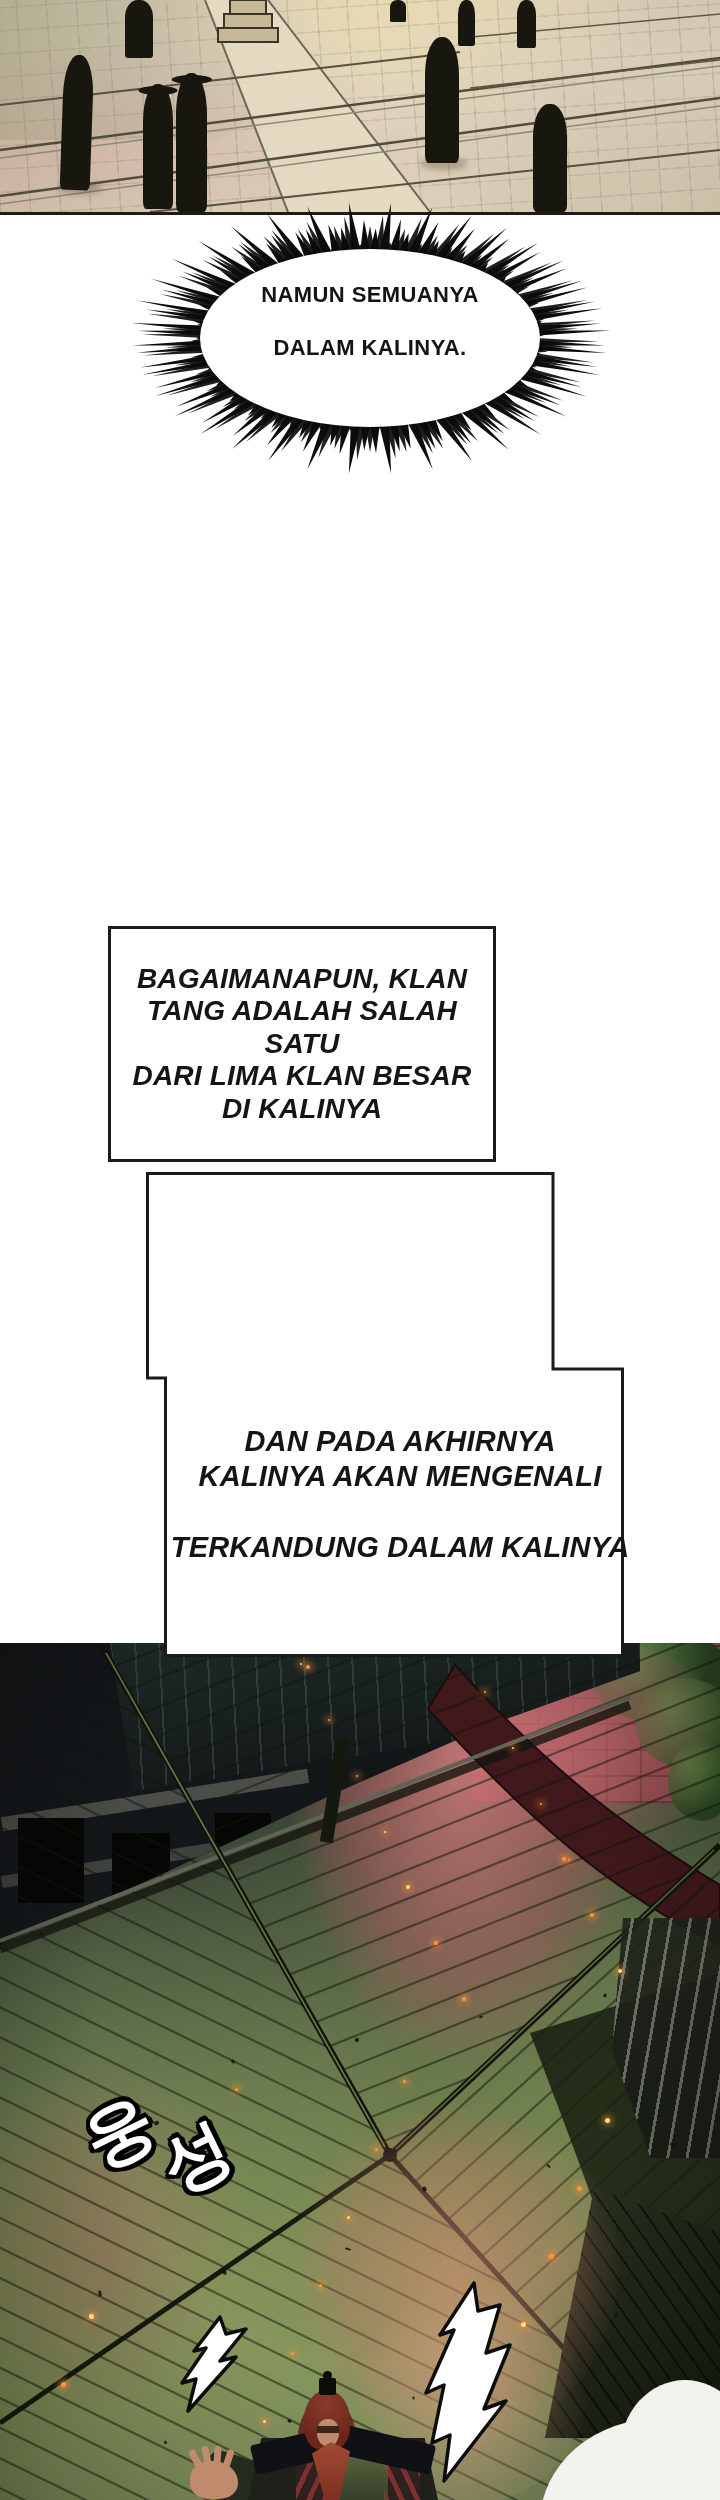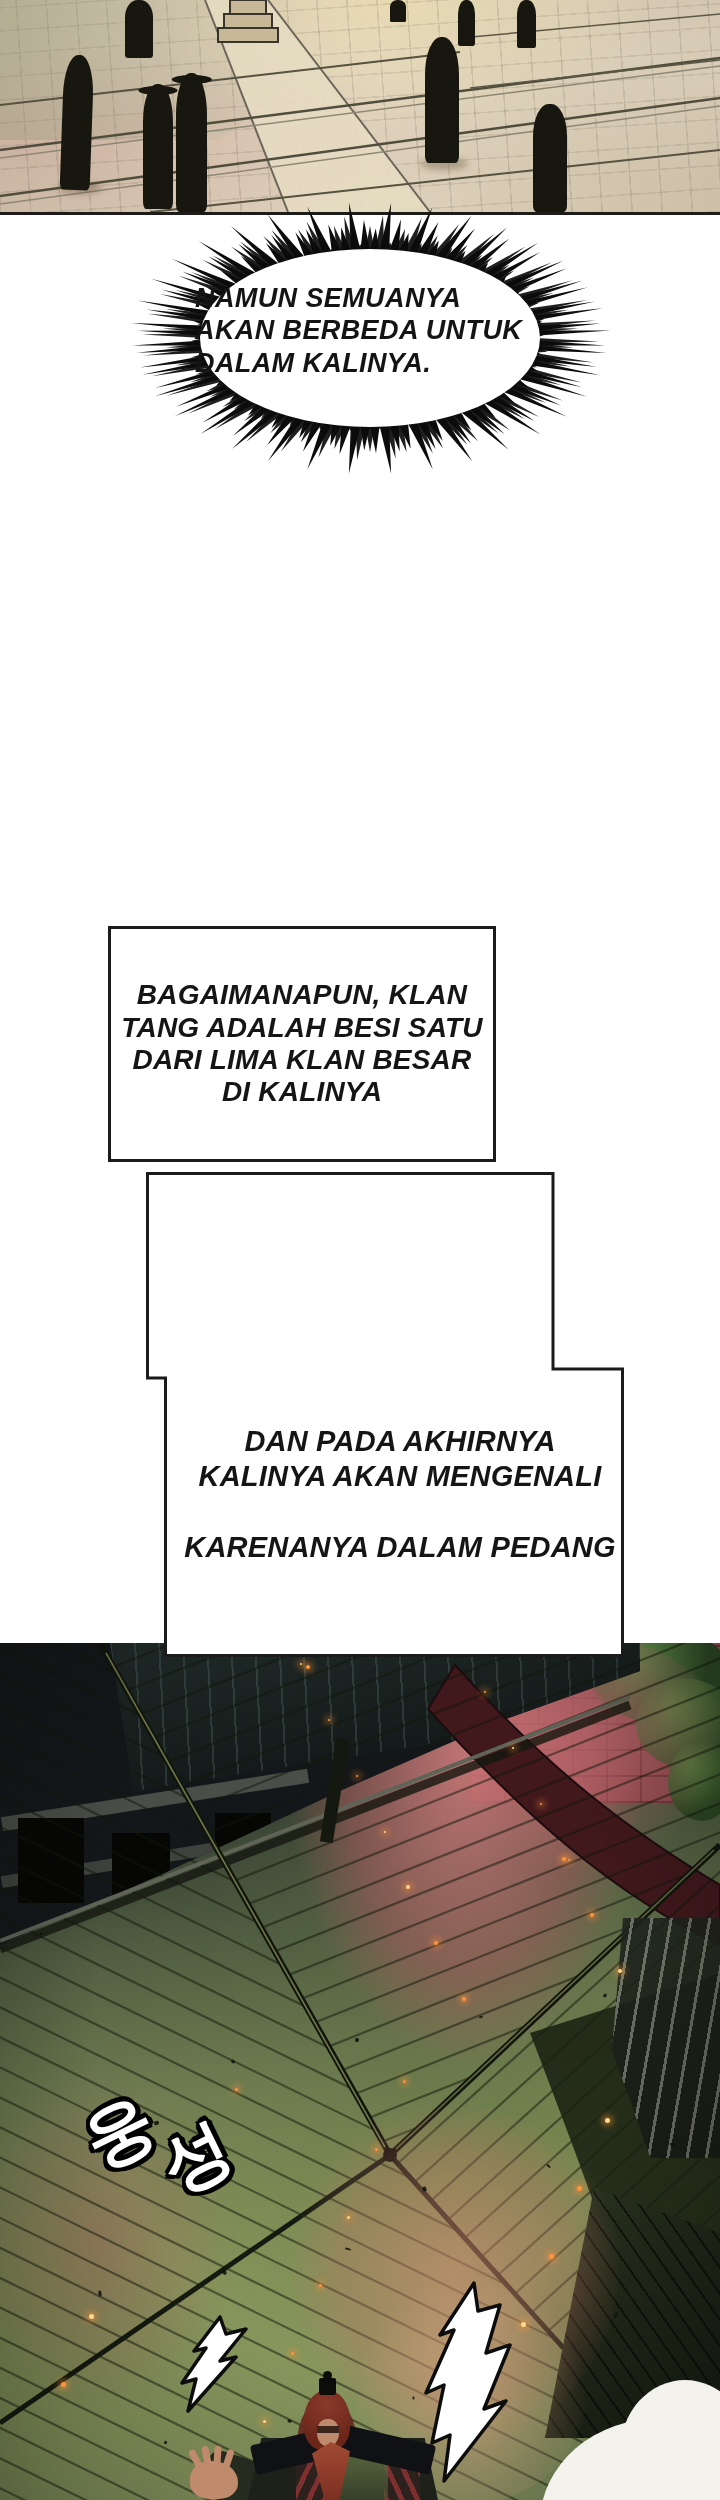--- a/index.html
+++ b/index.html
@@ -22,22 +22,22 @@
   .tp-greentint{left:0;top:0;width:400px;height:140px;opacity:.45;
     background:linear-gradient(100deg, rgba(142,148,112,.8), rgba(142,148,112,0) 75%);
     clip-path:polygon(0 0,100% 0,55% 100%,0 100%);}
   .fig{position:absolute;background:#17160f;border-radius:46% 46% 10% 10% / 30% 30% 6% 6%;}
   .fig .hat{position:absolute;left:50%;top:2px;transform:translateX(-50%);width:130%;height:9px;
     background:#17160f;border-radius:50%;}
   .tp-shadow{position:absolute;background:rgba(80,66,40,.35);border-radius:50%;filter:blur(3px);}
 
   
   .burst-wrap{left:120px;top:196px;width:500px;height:290px;}
-  .burst-text{position:absolute;left:75px;top:86px;width:350px;text-align:left;
-    font-weight:bold;font-style:italic;font-size:27px;line-height:1.2;color:#141414;
+  .burst-text{position:absolute;left:75px;top:86px;width:350px;text-align:center;
+    font-weight:bold;font-size:22px;line-height:1.2;color:#141414;
     letter-spacing:.4px;}
 
   
   .cap-text{font-weight:bold;font-style:italic;color:#151515;text-align:center;
     letter-spacing:.2px;}
   .caption-box-1{left:108px;top:926px;width:388px;height:236px;background:#fff;
     border:3px solid #1b1b1b;box-sizing:border-box;display:flex;align-items:center;justify-content:center;z-index:6;}
   .caption-box-1 .cap-text{font-size:28px;line-height:1.16;}
   .caption-compound{left:146px;top:1172px;width:478px;height:485px;z-index:6;}
   .cap2-text{position:absolute;left:0;top:50px;width:407px;font-size:29px;line-height:1.2;}
@@ -180,43 +180,43 @@
   </div>
 
   <div class="abs burst-wrap" style="z-index:6;">
     <svg id="burst-svg" width="500" height="290" viewBox="0 0 500 290">
         <polygon points="418.0,142.0 417.9,144.5 485.2,149.4 417.4,149.5 486.4,156.9 416.3,154.5 420.3,158.2 414.7,159.5 476.9,171.1 412.5,164.4 480.4,179.2 409.8,169.2 417.3,174.9 406.6,173.9 461.9,191.3 402.8,178.6 467.1,200.8 398.6,183.1 408.8,191.4 393.9,187.4 441.0,209.6 388.7,191.7 447.0,220.8 383.0,195.7 394.8,207.2 377.0,199.6 414.8,225.3 370.5,203.3 420.6,238.6 363.6,206.8 375.6,221.8 356.3,210.1 384.4,238.0 348.7,213.2 388.7,253.7 340.8,216.0 351.4,234.6 332.6,218.6 351.0,247.4 324.1,221.0 352.4,265.4 315.4,223.1 322.8,245.0 306.5,224.9 315.7,253.3 297.3,226.4 312.8,273.5 288.1,227.7 290.7,252.7 278.6,228.7 279.7,255.6 269.2,229.4 271.1,277.5 259.6,229.9 256.0,257.2 250.0,230.0 244.2,254.4 240.4,229.9 228.9,277.4 230.8,229.4 219.6,258.3 221.4,228.7 210.3,249.8 211.9,227.7 187.4,273.2 202.7,226.4 182.9,255.7 193.5,224.9 179.1,242.2 184.6,223.1 148.0,265.0 175.9,221.0 146.9,249.6 167.4,218.6 151.5,232.0 159.2,216.0 112.0,253.1 151.3,213.2 113.0,239.8 143.7,210.1 128.1,219.5 136.4,206.8 80.5,238.0 129.5,203.3 82.3,226.8 123.0,199.6 109.6,205.2 117.0,195.7 54.6,220.2 111.3,191.7 55.9,210.7 106.1,187.4 96.2,189.8 101.4,183.1 34.9,200.2 97.2,178.6 34.9,192.1 93.4,173.9 88.2,173.8 90.2,169.2 22.1,178.8 87.5,164.4 20.0,171.4 85.3,159.5 83.5,157.9 83.7,154.5 16.5,156.8 82.6,149.5 12.0,149.5 82.1,144.5 76.2,142.0 82.1,139.5 18.0,134.7 82.6,134.5 11.1,126.9 83.7,129.5 74.0,125.2 85.3,124.5 26.5,113.4 87.5,119.6 17.5,104.4 90.2,114.8 77.3,108.1 93.4,110.1 41.5,93.5 97.2,105.4 31.2,82.8 101.4,100.9 86.2,91.1 106.1,96.6 62.4,75.6 111.3,92.3 51.8,62.7 117.0,88.3 100.8,74.8 123.0,84.4 88.4,60.3 129.5,80.7 78.6,44.9 136.4,77.2 120.8,59.9 143.7,73.9 118.3,48.0 151.3,70.8 110.8,29.9 159.2,68.0 145.9,46.9 167.4,65.4 151.2,38.9 175.9,63.0 147.4,18.3 184.6,60.9 175.3,36.3 193.5,59.1 185.9,33.3 202.7,57.6 187.2,10.5 211.9,56.3 208.3,28.6 221.4,55.3 221.1,31.2 230.8,54.6 228.9,6.6 240.4,54.1 243.9,24.1 250.0,54.0 255.7,32.5 259.6,54.1 271.1,6.9 269.2,54.6 281.0,23.2 278.6,55.3 288.6,37.1 288.1,56.3 312.4,11.3 297.3,57.6 318.5,25.9 306.5,59.1 318.9,44.6 315.4,60.9 351.5,19.7 324.1,63.0 355.0,32.4 332.6,65.4 345.6,54.7 340.8,68.0 387.1,31.6 348.7,70.8 389.4,42.5 356.3,73.9 368.1,66.9 363.6,77.2 418.1,46.8 370.5,80.7 420.4,55.9 377.0,84.4 385.9,80.8 383.0,88.3 443.5,64.6 388.7,92.3 446.9,72.3 393.9,96.6 398.7,95.8 398.6,100.9 462.7,84.4 402.8,105.4 467.9,91.3 406.6,110.1 410.1,110.6 409.8,114.8 475.0,105.6 412.5,119.6 482.7,112.2 414.7,124.5 422.2,125.6 416.3,129.5 480.3,127.5 417.4,134.5 490.5,134.4 417.9,139.5" fill="#0c0c0c" opacity="1"></polygon>
         <polygon points="478.9,145.5 415.7,147.0 453.4,151.4 414.9,151.9 427.8,155.8 413.6,156.8 473.6,166.4 411.7,161.7 450.7,170.4 409.3,166.5 416.7,171.2 406.3,171.2 461.6,186.4 402.9,175.9 441.6,189.2 399.0,180.4 401.1,185.0 394.5,184.8 443.2,204.8 389.6,189.0 426.3,207.0 384.3,193.1 381.8,196.8 378.5,197.1 419.3,221.1 372.3,200.8 405.1,223.3 365.7,204.4 359.5,206.3 358.7,207.8 390.6,234.7 351.4,210.9 378.6,237.4 343.7,213.8 335.1,213.4 335.7,216.5 358.1,245.2 327.5,218.9 347.5,249.0 319.0,221.1 312.2,221.4 310.2,223.1 323.1,252.5 301.3,224.7 312.9,257.4 292.2,226.1 287.2,228.3 283.0,227.3 286.6,256.2 273.6,228.1 275.6,262.4 264.2,228.7 259.6,232.8 254.7,229.0 250.0,256.3 245.3,229.0 237.1,263.9 235.8,228.7 230.3,234.8 226.4,228.1 214.4,253.0 217.0,227.3 198.4,261.5 207.8,226.1 200.0,233.8 198.7,224.7 180.8,246.5 189.8,223.1 161.0,255.5 181.0,221.1 169.8,230.0 172.5,218.9 150.5,237.0 164.3,216.5 126.0,246.0 156.3,213.8 140.7,223.1 148.6,210.9 124.2,225.0 141.3,207.8 94.6,233.3 134.3,204.4 113.7,213.4 127.7,200.8 102.6,210.9 121.5,197.1 67.9,217.7 115.7,193.1 89.9,201.0 110.4,189.0 86.3,195.2 105.5,184.8 46.7,199.8 101.0,180.4 70.1,186.3 97.1,175.9 75.7,178.6 93.7,171.2 31.7,180.2 90.7,166.5 55.2,169.6 88.3,161.7 70.7,161.6 86.4,156.8 23.5,159.6 85.1,151.9 45.9,151.5 84.3,147.0 71.4,144.8 84.0,142.0 22.1,138.5 84.3,137.0 42.6,132.4 85.1,132.1 77.4,128.6 86.4,127.2 27.7,117.7 88.3,122.3 45.7,113.0 90.7,117.5 88.3,113.7 93.7,112.8 40.0,97.9 97.1,108.1 55.2,94.0 101.0,103.6 103.6,100.4 105.5,99.2 58.5,79.7 110.4,95.0 71.0,76.0 115.7,90.9 122.5,89.0 121.5,86.9 82.5,63.7 127.7,83.2 92.7,59.6 134.3,79.6 144.1,79.8 141.3,76.2 111.1,50.4 148.6,73.1 119.8,45.4 156.3,70.2 163.1,69.1 164.3,67.5 143.3,40.1 172.5,65.1 151.4,33.9 181.0,62.9 185.7,59.9 189.8,60.9 178.0,33.2 198.7,59.3 186.5,25.5 207.8,57.9 211.6,52.9 217.0,56.7 213.9,29.7 226.4,55.9 224.2,20.6 235.8,55.3 240.1,48.3 245.3,55.0 250.0,29.7 254.7,55.0 263.0,19.3 264.2,55.3 270.3,46.4 273.6,55.9 285.0,33.0 283.0,56.7 301.8,21.8 292.2,57.9 301.5,47.5 301.3,59.3 317.8,39.6 310.2,60.9 339.3,28.0 319.0,62.9 332.4,51.6 327.5,65.1 347.4,49.0 335.7,67.5 374.3,37.7 343.7,70.2 362.2,58.8 351.4,73.1 372.9,60.9 358.7,76.2 405.5,50.6 365.7,79.6 389.7,68.8 372.3,83.2 393.8,74.8 378.5,86.9 432.0,66.3 384.3,90.9 413.9,81.6 389.6,95.0 409.5,90.2 394.5,99.2 452.9,84.3 399.0,103.6 433.9,96.7 402.9,108.1 419.7,106.4 406.3,112.8 467.5,103.9 409.3,117.5 448.8,113.8 411.7,122.3 424.3,123.0 413.6,127.2 475.4,124.5 414.9,132.1 458.1,132.4 415.7,137.0 423.4,139.3 416.0,142.0" fill="#0c0c0c" opacity="0.92"></polygon>
         <ellipse cx="250" cy="142" rx="170" ry="89" fill="#ffffff"></ellipse>
       </svg>
     <div class="burst-text">
       <span>NAMUN SEMUANYA</span><br>
-      <span>AKAN BERBEDA UNTUK</span><br>
+      <br>
       <span>DALAM KALINYA.</span>
     </div>
   </div>
 
   <div class="abs caption-box-1">
     <div class="cap-text">
       <span>BAGAIMANAPUN, KLAN</span><br>
-      <span>TANG ADALAH BESI SATU</span><br>
+      <span>TANG ADALAH SALAH SATU</span><br>
       <span>DARI LIMA KLAN BESAR</span><br>
       <span>DI KALINYA</span>
     </div>
   </div>
 
   <div class="abs caption-compound">
     <svg width="478" height="485" viewBox="0 0 478 485">
       <polygon points="1.5,1.5 407,1.5 407,197 476.5,197 476.5,483.5 19.5,483.5 19.5,206 1.5,206" fill="#ffffff" stroke="#1b1b1b" stroke-width="3"></polygon>
     </svg>
     <div class="cap-text cap3-text">
       <span>DAN PADA AKHIRNYA</span><br>
       <span>KALINYA AKAN MENGENALI</span><br>
       <br>
-      <span>KARENANYA DALAM PEDANG</span><br>
+      <span>TERKANDUNG DALAM KALINYA</span><br>
     </div>
   </div>
 
   <div class="abs bottom-panel">
     <div class="abs bp-base"></div>
     <div class="abs bp-brick"></div>
     <div class="abs blob" style="left:590px;top:-15px;width:140px;height:95px;background:radial-gradient(circle at 30% 30%,#6fa055 0%,#2e4a26 65%);"></div>
     <div class="abs blob" style="left:636px;top:35px;width:100px;height:90px;background:radial-gradient(circle at 35% 30%,#609447 0%,#35522a 70%);"></div>
     <div class="abs blob" style="left:668px;top:98px;width:66px;height:80px;background:radial-gradient(circle at 35% 30%,#55853f 0%,#2c4722 70%);"></div>
     <div class="abs blob bp-smoke1"></div>

